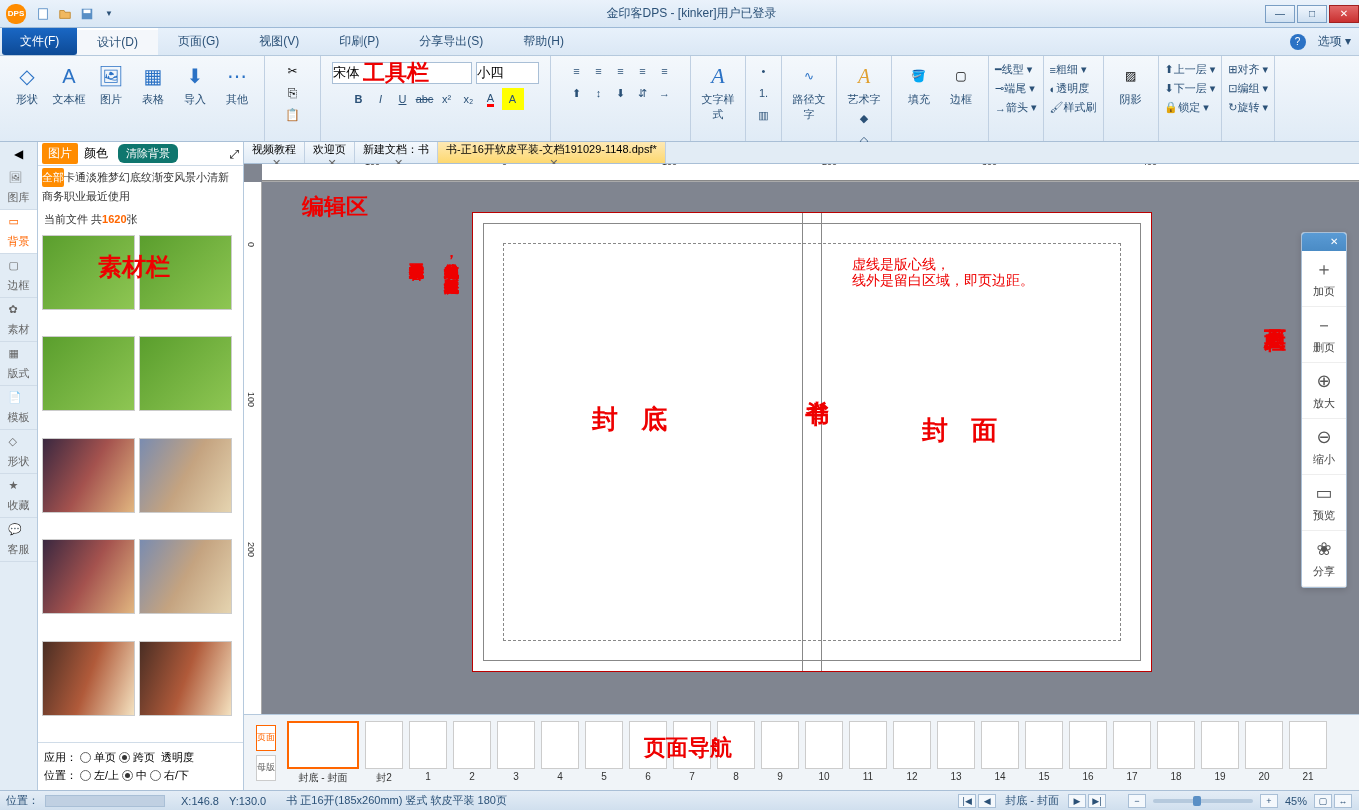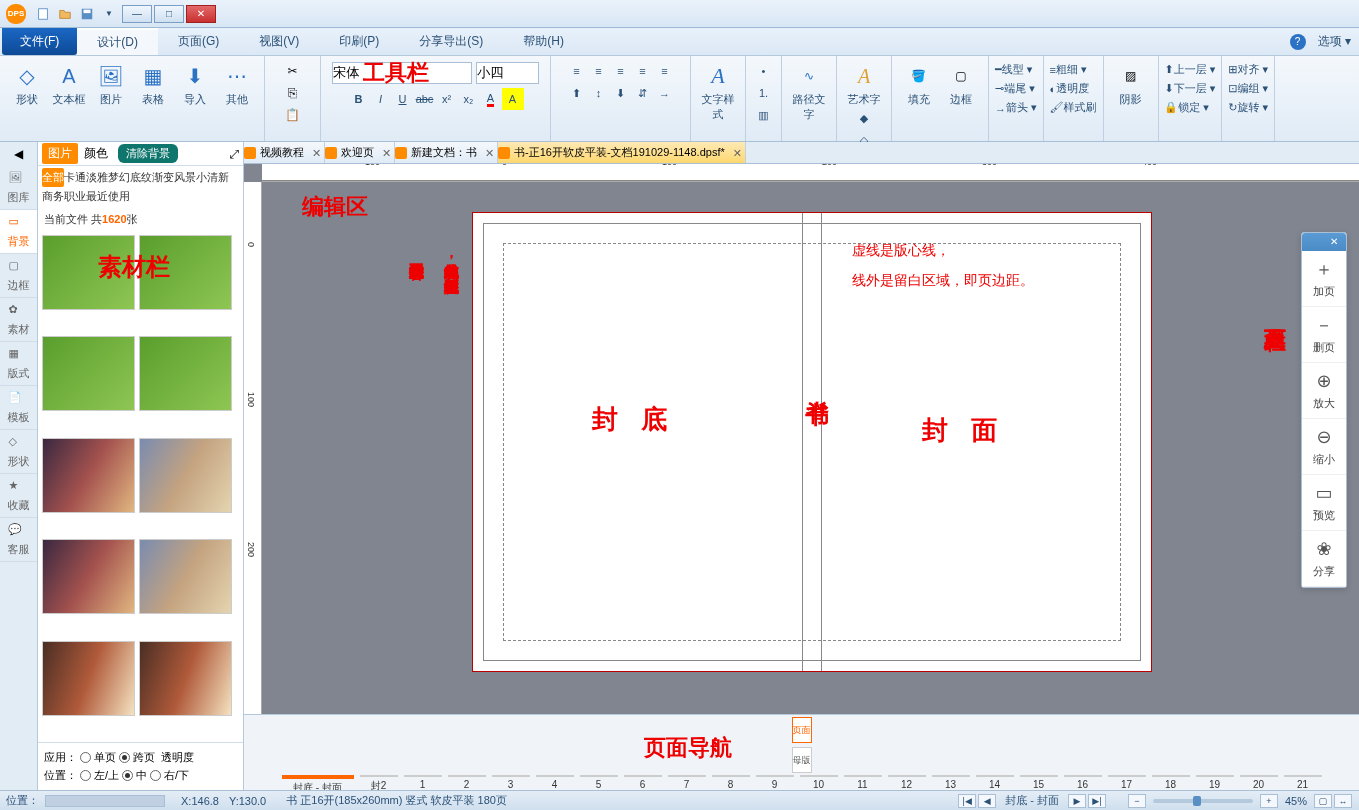--- a/index.html
+++ b/index.html
@@ -61,21 +61,21 @@
 .thumb.blur3 { background:linear-gradient(110deg,#4a2e24,#b05a3a,#f4e2c0); }
 .scb-label { position:absolute; top:20px; left:60px; color:#e00; font-size:24px; font-weight:bold; pointer-events:none; }
 .gal-foot { padding:4px 6px; font-size:11px; border-top:1px solid #d0dce8; }
 .gal-foot-row { display:flex; align-items:center; margin:3px 0; }
 .radio { width:11px;height:11px;border-radius:50%;border:1px solid #666;margin:0 3px;display:inline-block; }
 .radio.on::after { content:''; display:block;width:5px;height:5px;background:#333;border-radius:50%;margin:2px; }
 
 
 .center { flex:1; display:flex;flex-direction:column; background:#808590; position:relative; }
 .doc-tabs { height:22px; background:#e2ecf5; display:flex; border-bottom:1px solid #a9bfd6; }
-.dtab { display:flex;align-items:center;padding:0 0;border-right:1px solid #c0d0e2;cursor:pointer;font-size:11px;background:linear-gradient(#f4f8fc,#e0ebf6); }
+.dtab { display:flex;align-items:center;padding:0 8px;border-right:1px solid #c0d0e2;cursor:pointer;font-size:11px;background:linear-gradient(#f4f8fc,#e0ebf6);flex-direction:column; }
 .dtab.active { background:linear-gradient(#fee9b5,#fdd870); }
 .dtab-icon { width:12px;height:12px;background:#ff8c00;border-radius:2px;margin-right:4px; }
 .dtab-close { margin-left:8px;width:12px;height:12px;cursor:pointer;color:#666; }
 .ruler-h { height:18px; background:#fff; border-bottom:1px solid #aaa; position:relative; margin-left:18px; overflow:hidden; }
 .ruler-h::before { content:''; position:absolute; left:0; right:0; bottom:0; height:1px; background:#888; }
 .rtick { position:absolute; bottom:14px; font-size:9px; color:#333; }
 .canvas-wrap { flex:1; display:flex; overflow:hidden; position:relative; }
 .ruler-v { width:18px; background:#fff; border-right:1px solid #aaa; position:relative; }
 .vtick { position:absolute; left:2px; font-size:9px; color:#333; writing-mode:vertical-rl; }
 .canvas { flex:1; background:#808590; position:relative; overflow:hidden; }
@@ -88,21 +88,21 @@
 .anno-small { font-size:14px; font-weight:normal; }
 
 
 .right-tools { position:absolute; right:12px; top:50px; width:46px; background:#fff; border:1px solid #a9bfd6; border-radius:3px; box-shadow:0 2px 6px rgba(0,0,0,.15); }
 .rt-hdr { height:18px; background:linear-gradient(#5a9bd5,#4a8bc5); border-radius:3px 3px 0 0; display:flex;justify-content:flex-end;align-items:center;padding-right:4px; }
 .rt-close { width:12px;height:12px;color:#fff;cursor:pointer;font-size:10px; }
 .rt-btn { height:56px; display:flex;flex-direction:column;align-items:center;justify-content:center;cursor:pointer;font-size:11px;color:#444;border-bottom:1px solid #eee; }
 .rt-icon { width:22px;height:22px;margin-bottom:4px;display:flex;align-items:center;justify-content:center;font-size:18px;color:#555; }
 
 
-.page-nav { height:76px; background:#f0f4f8; border-top:1px solid #b5c9dd; display:flex; align-items:center; padding:0 4px; position:relative;flex-direction:column; }
+.page-nav { height:76px; background:#f0f4f8; border-top:1px solid #b5c9dd; display:flex; align-items:center; padding:0 4px; position:relative; }
 .pn-left { width:36px; display:flex;flex-direction:column;align-items:center; }
 .pn-mode { width:20px;height:26px;border:1px solid #ccc;margin:2px;cursor:pointer;display:flex;align-items:center;justify-content:center;font-size:9px;color:#666;background:#fff; }
 .pn-mode.active { border-color:#f60; color:#f60; }
 .pn-thumbs { flex:1; display:flex; overflow:hidden; }
 .pn-item { display:flex;flex-direction:column;align-items:center;margin:0 3px;cursor:pointer; }
 .pn-pg { width:72px;height:48px;background:#fff;border:1px solid #ccc; }
 .pn-pg.active { border:2px solid #f60; }
 .pn-pg.split { width:38px; }
 .pn-lbl { font-size:10px;color:#333;margin-top:2px; }
 .pn-anno { position:absolute; left:400px; top:18px; color:#e00; font-size:22px; font-weight:bold; pointer-events:none; }
@@ -131,20 +131,21 @@
         <path d="M2 4h5l1 2h6v7H2z" fill="#f0b860" stroke="#c08830"></path>
       </svg>
     </span>
   <span class="qat-btn">
       <svg class="qat-icon" viewBox="0 0 16 16">
         <rect x="2" y="2" width="12" height="12" fill="#5a8fc5"></rect>
         <rect x="4" y="3" width="8" height="4" fill="#fff"></rect>
       </svg>
     </span>
   <span class="qat-btn" style="font-size:8px;color:#2b5177;">▼</span>
+  <div class="title-text">金印客DPS - [kinker]用户已登录</div>
   <div class="win-controls">
     <div class="win-btn">—</div>
     <div class="win-btn">□</div>
     <div class="win-btn win-close">✕</div>
   </div>
 </div>
 
 <div class="menu-bar">
   <div class="file-btn">文件(F)</div>
   <div id="menus" style="display: contents;"><div class="menu-item active">设计(D)</div><div class="menu-item">页面(G)</div><div class="menu-item">视图(V)</div><div class="menu-item">印刷(P)</div><div class="menu-item">分享导出(S)</div><div class="menu-item">帮助(H)</div></div>
@@ -479,21 +480,21 @@
           <span class="vtick" style="top: 210px;">100</span>
           <span class="vtick" style="top: 360px;">200</span>
         </div>
       <div class="canvas">
         <div class="anno" style="left:40px;top:10px;">编辑区</div>
         <div class="spread">
           <div class="spine"></div>
         </div>
         <div class="anno anno-v" style="left:180px;top:70px;">灰色实线是成品线，线外是裁切区域</div>
         <div class="anno anno-v" style="left:145px;top:70px;">重要的内容不能放在线外</div>
-        <div class="anno anno-small" style="left:590px;top:60px;">虚线是版心线，</div>
+        <div class="anno anno-small" style="left:590px;top:74px;">虚线是版心线，</div>
         <div class="anno anno-small" style="left:590px;top:90px;">线外是留白区域，即页边距。</div>
         <div class="anno" style="left:330px;top:220px;font-size:26px;letter-spacing:8px;">封 底</div>
         <div class="anno anno-v" style="left:540px;top:200px;font-size:24px;">书脊</div>
         <div class="anno" style="left:660px;top:231px;font-size:26px;letter-spacing:8px;">封 面</div>
         <div class="anno anno-v" style="right:70px;top:130px;font-size:22px;">页面工具栏</div>
 
         <div class="right-tools">
           <div class="rt-hdr">
               <span class="rt-close">✕</span>
             </div>

